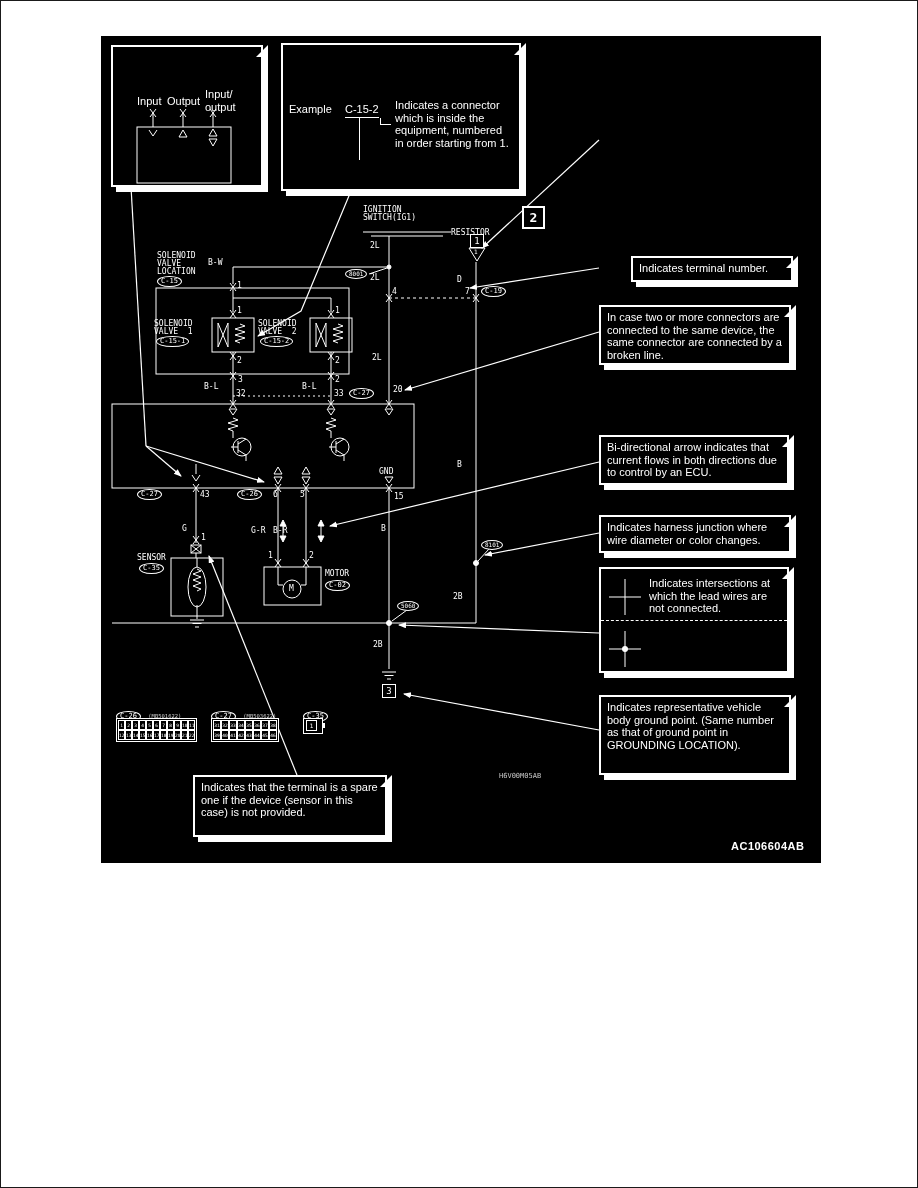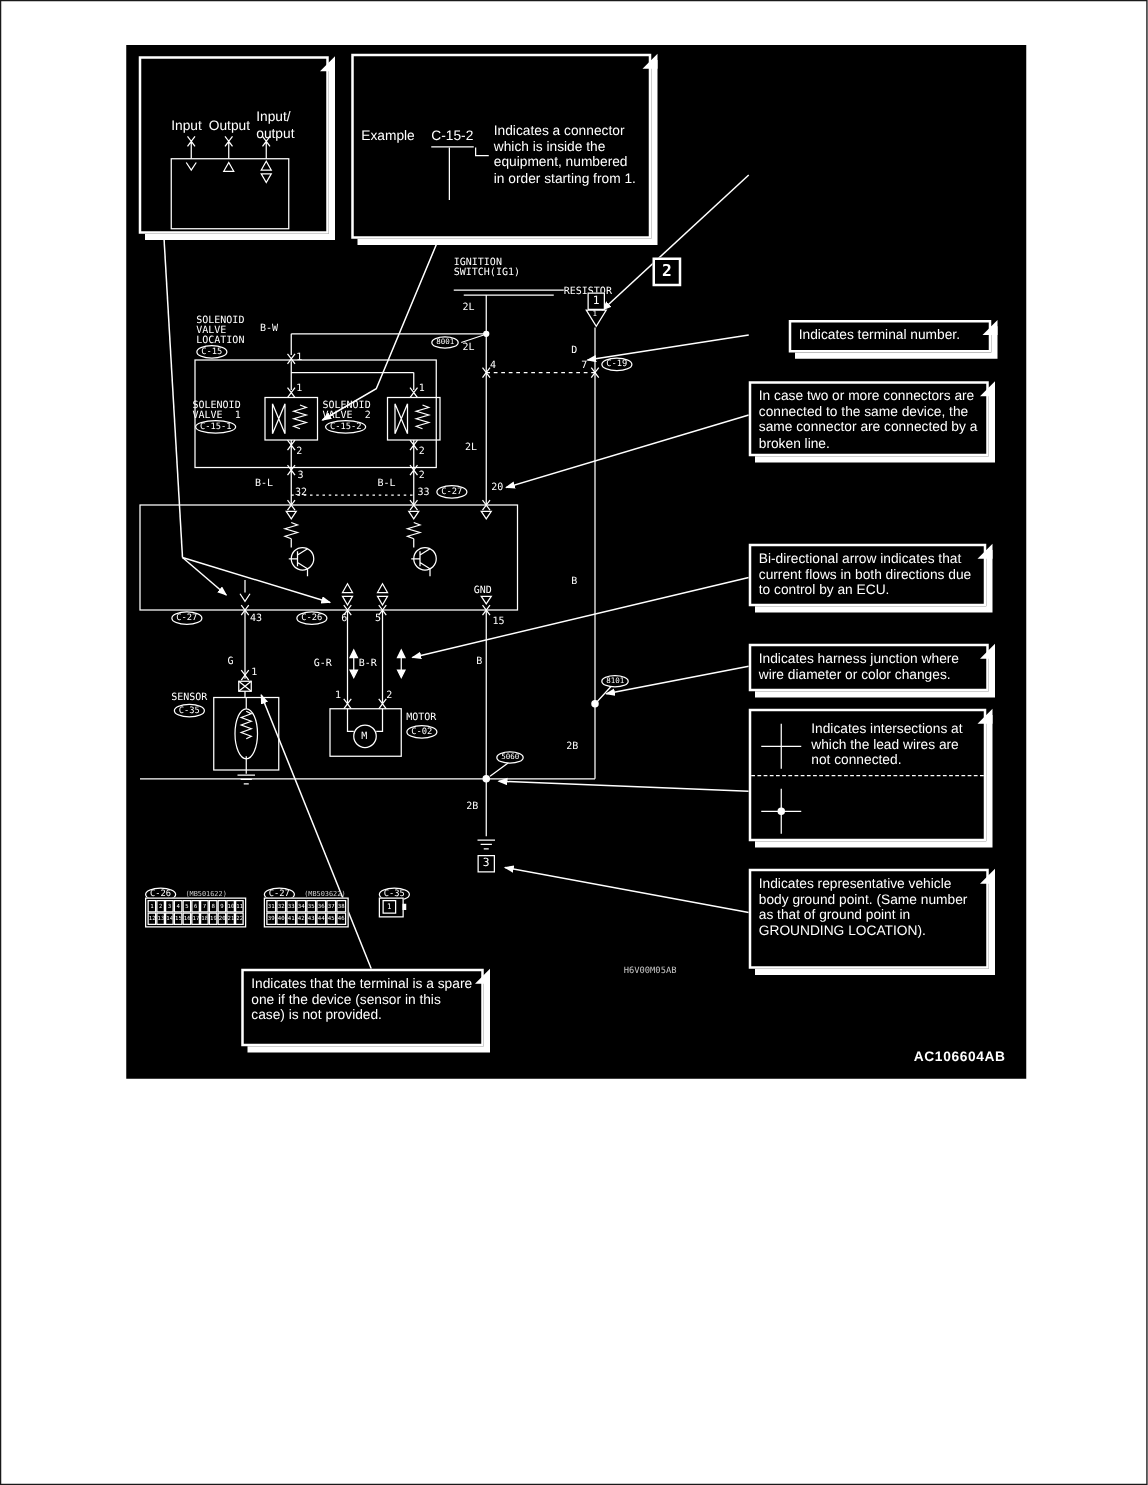--- a/index.html
+++ b/index.html
@@ -301,21 +301,21 @@
       <span class="lbl" style="left: 99px; top: 454px;">43</span>
       <span class="lbl ov" style="left: 136px; top: 453px;">C-26</span>
       <span class="lbl" style="left: 172px; top: 454px;">6</span>
       <span class="lbl" style="left: 199px; top: 454px;">5</span>
       <span class="lbl" style="left: 293px; top: 456px;">15</span>
       <span class="lbl" style="left: 81px; top: 488px;">G</span>
       <span class="lbl" style="left: 100px; top: 497px;">1</span>
       <span class="lbl" style="left: 36px; top: 517px;">SENSOR</span>
       <span class="lbl ov" style="left: 38px; top: 527px;">C-35</span>
       <span class="lbl" style="left: 150px; top: 490px;">G-R</span>
-      <span class="lbl" style="left: 186px; top: 490px;">B-R</span>
+      <span class="lbl" style="left: 172px; top: 490px;">B-R</span>
       <span class="lbl" style="left: 167px; top: 515px;">1</span>
       <span class="lbl" style="left: 208px; top: 515px;">2</span>
       <span class="lbl" style="left: 224px; top: 533px;">MOTOR</span>
       <span class="lbl ov" style="left: 224px; top: 544px;">C-02</span>
       <span class="lbl" style="left: 188px; top: 548px;">M</span>
       <span class="lbl" style="left: 280px; top: 488px;">B</span>
       <span class="lbl" style="left: 272px; top: 604px;">2B</span>
       <span class="lbl bx" style="left: 369px; top: 198px;">1</span>
       <span class="lbl t6b" style="left: 373px; top: 212px;">1</span>
       <span class="lbl bx2" style="left: 421px; top: 170px;">2</span>

